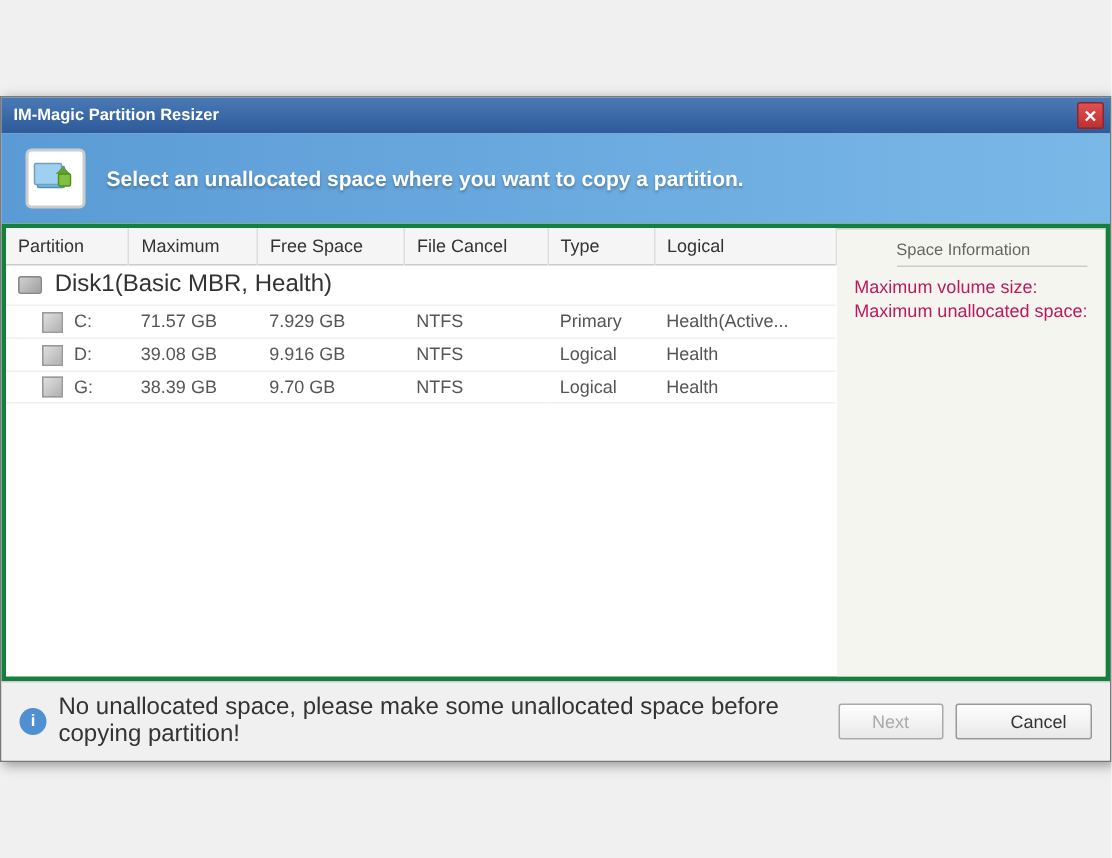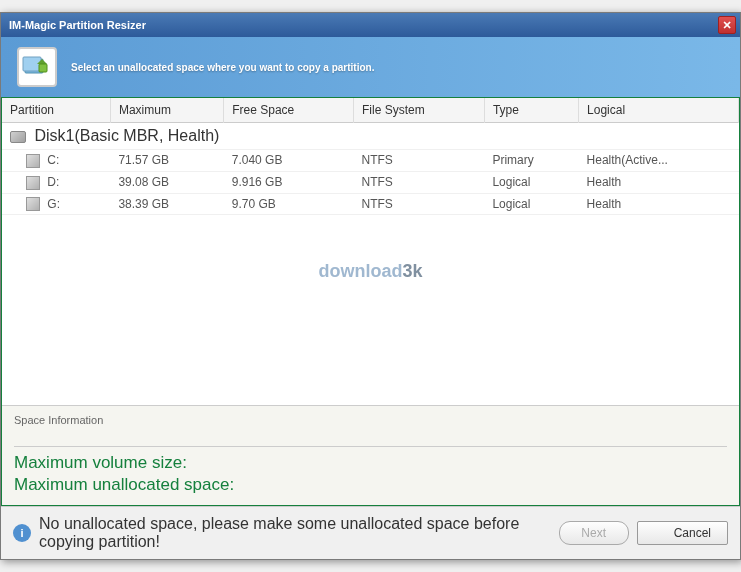--- a/index.html
+++ b/index.html
@@ -10,21 +10,21 @@
       background: #f0f0f0;
       display: flex;
       justify-content: center;
       align-items: center;
       width: 741px;
       height: 572px;
     }
 
     .window {
       width: 741px;
-      height: 548px;
+      height: 444px;
       border: 1px solid #7a7a7a;
       background: #f0f0f0;
       display: flex;
       flex-direction: column;
       box-shadow: 2px 2px 8px rgba(0,0,0,0.4);
     }
 
     .title-bar {
       height: 24px;
       background: linear-gradient(to bottom, #4a7ab5, #2d5a9a);
@@ -73,31 +73,31 @@
       border: 2px solid #ccc;
       border-radius: 4px;
       display: flex;
       align-items: center;
       justify-content: center;
       flex-shrink: 0;
     }
 
     .header-text {
       color: white;
-      font-size: 10px;
+      font-size: 14px;
       font-weight: bold;
       text-shadow: 0 1px 2px rgba(0,0,0,0.3);
     }
 
     .content-area {
       flex: 1;
       display: flex;
-      flex-direction: column;
+      flex-direction: row;
       background: white;
-      border: 1px solid #15803d;
+      border: 3px solid #15803d;
       margin: 0;
       overflow: hidden;
     }
 
     .table-container {
       flex: 1;
       overflow: auto;
       position: relative;
     }
 
@@ -179,27 +179,28 @@
       background: #f5f5f0;
       border-top: 1px solid #ccc;
       padding: 8px 12px;
       flex-shrink: 0;
     }
 
     .space-info-title {
       font-size: 11px;
       color: #666;
       border-bottom: 1px solid #ccc;
-      padding-bottom: 20px;
+      padding-bottom: 4px;
       margin-bottom: 6px;
+      margin-left: 28px;
     }
 
     .space-info-row {
-      font-size: 17px;
-      color: #15803d;
+      font-size: 12px;
+      color: #be185d;
       margin-bottom: 2px;
     }
 
     .bottom-bar {
       background: #f0f0f0;
       border-top: 1px solid #ccc;
       padding: 8px 12px;
       display: flex;
       align-items: center;
       gap: 8px;
@@ -233,21 +234,20 @@
       background: linear-gradient(to bottom, #fefefe, #e8e8e8);
       cursor: pointer;
       border-radius: 2px;
       color: #333;
       min-width: 70px;
     }
 
     .btn:disabled {
       color: #aaa;
       cursor: not-allowed;
-      border-radius: 11px;
     }
 
     .btn-cancel {
       border: 1px solid #999;
       padding-left: 36px;
     }
 
     .indent1 td:first-child {
       padding-left: 24px;
     }
@@ -275,39 +275,39 @@
   </div>
 
   <div class="content-area">
     <div class="table-container">
       <table>
         <thead>
           <tr>
             <th>Partition</th>
             <th>Maximum</th>
             <th>Free Space</th>
-            <th>File System</th>
+            <th>File Cancel</th>
             <th>Type</th>
             <th>Logical</th>
           </tr>
         </thead>
         <tbody>
           <tr class="disk-row">
             <td colspan="6">
               <span class="disk-icon"></span>
               <span>Disk1(Basic MBR, Health)</span>
             </td>
           </tr>
           <tr class="indent1">
             <td>
               <span class="partition-icon"></span>
               <span>C:</span>
             </td>
             <td>71.57 GB</td>
-            <td>7.040 GB</td>
+            <td>7.929 GB</td>
             <td>NTFS</td>
             <td>Primary</td>
             <td>Health(Active...</td>
           </tr>
           <tr class="indent1">
             <td>
               <span class="partition-icon"></span>
               <span>D:</span>
             </td>
             <td>39.08 GB</td>
@@ -323,23 +323,20 @@
             </td>
             <td>38.39 GB</td>
             <td>9.70 GB</td>
             <td>NTFS</td>
             <td>Logical</td>
             <td>Health</td>
           </tr>
         </tbody>
       </table>
 
-      <div class="watermark">
-        <span>download</span><span style="color:#8090a0">3k</span>
-      </div>
     </div>
 
     <div class="space-info-section">
       <div class="space-info-title">Space Information</div>
       <div class="space-info-row">
         <span>Maximum volume size:</span>
       </div>
       <div class="space-info-row">
         <span>Maximum unallocated space:</span>
       </div>

